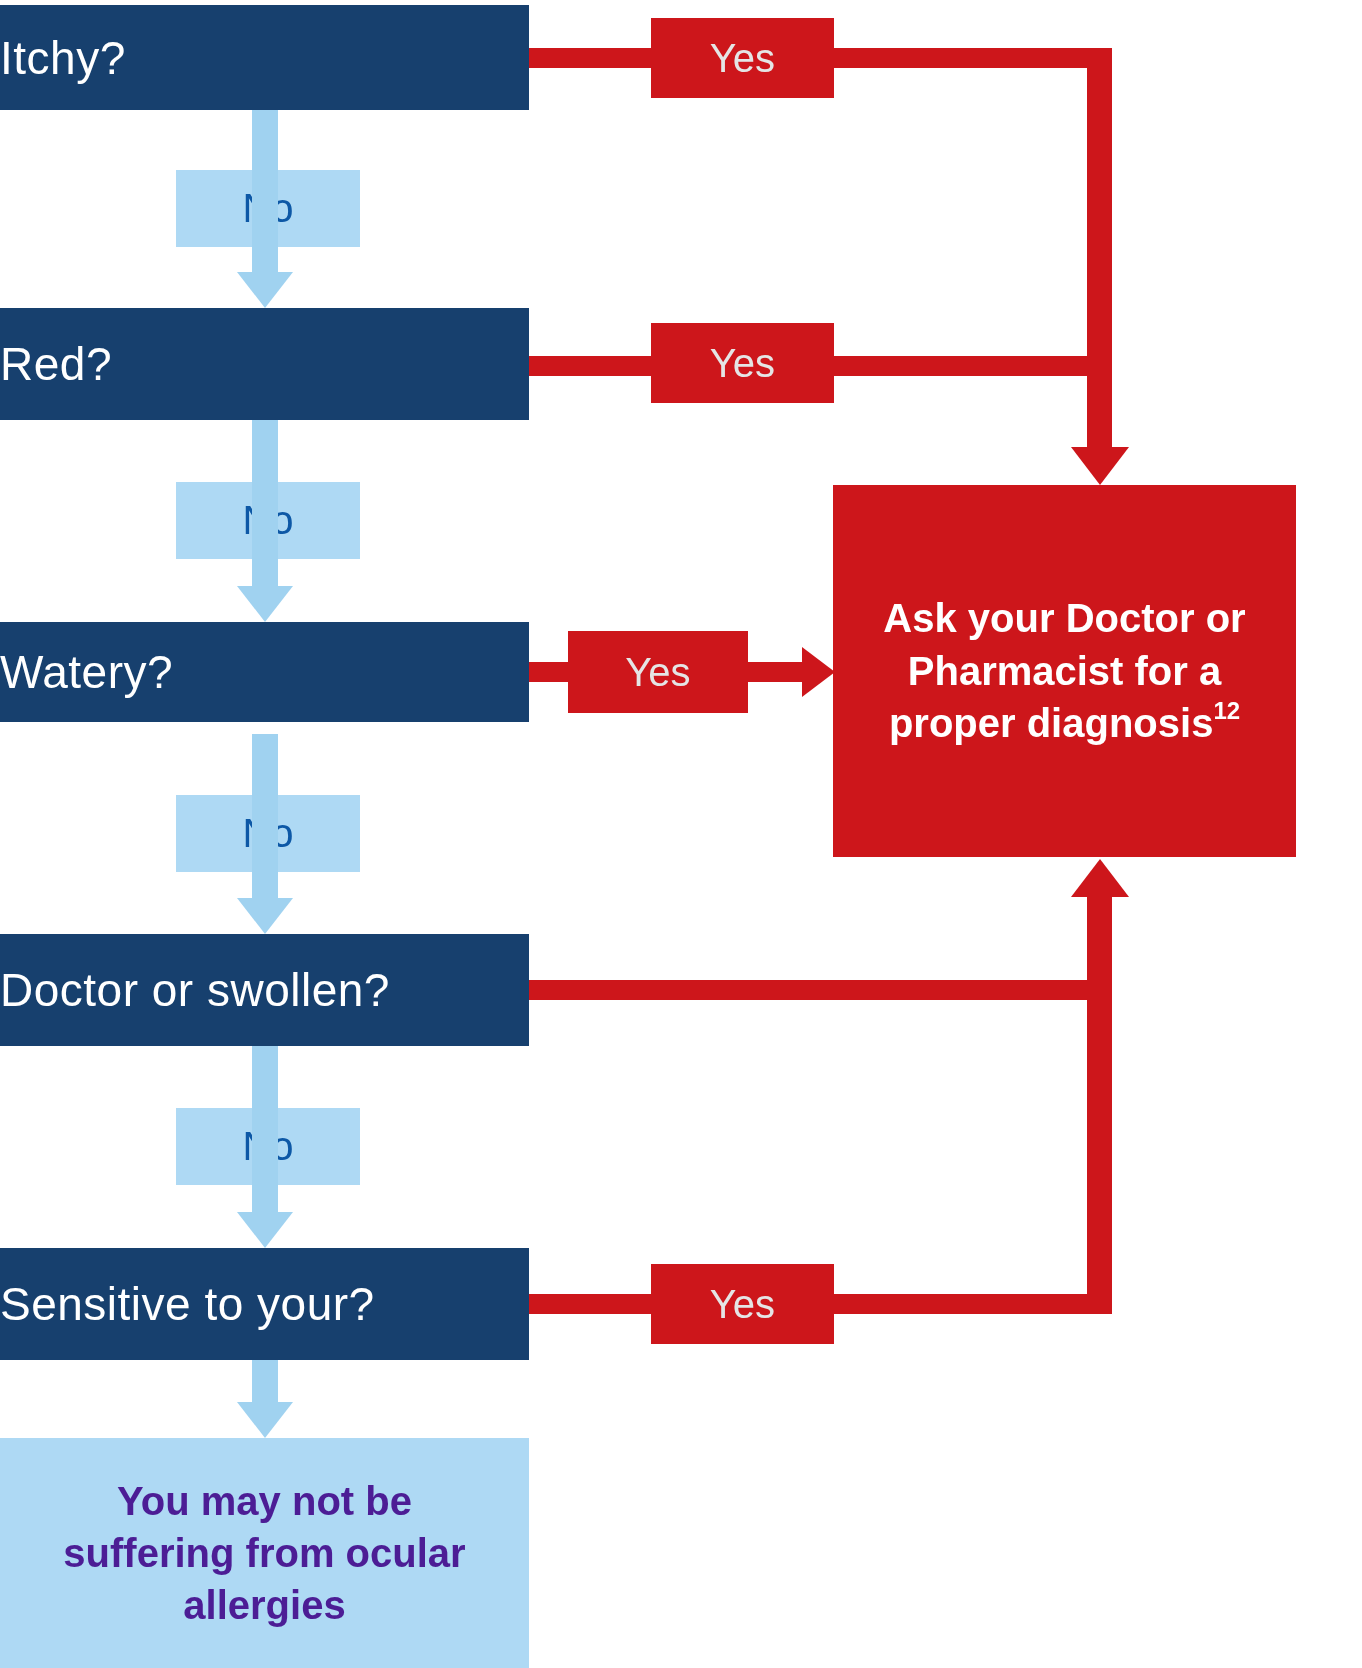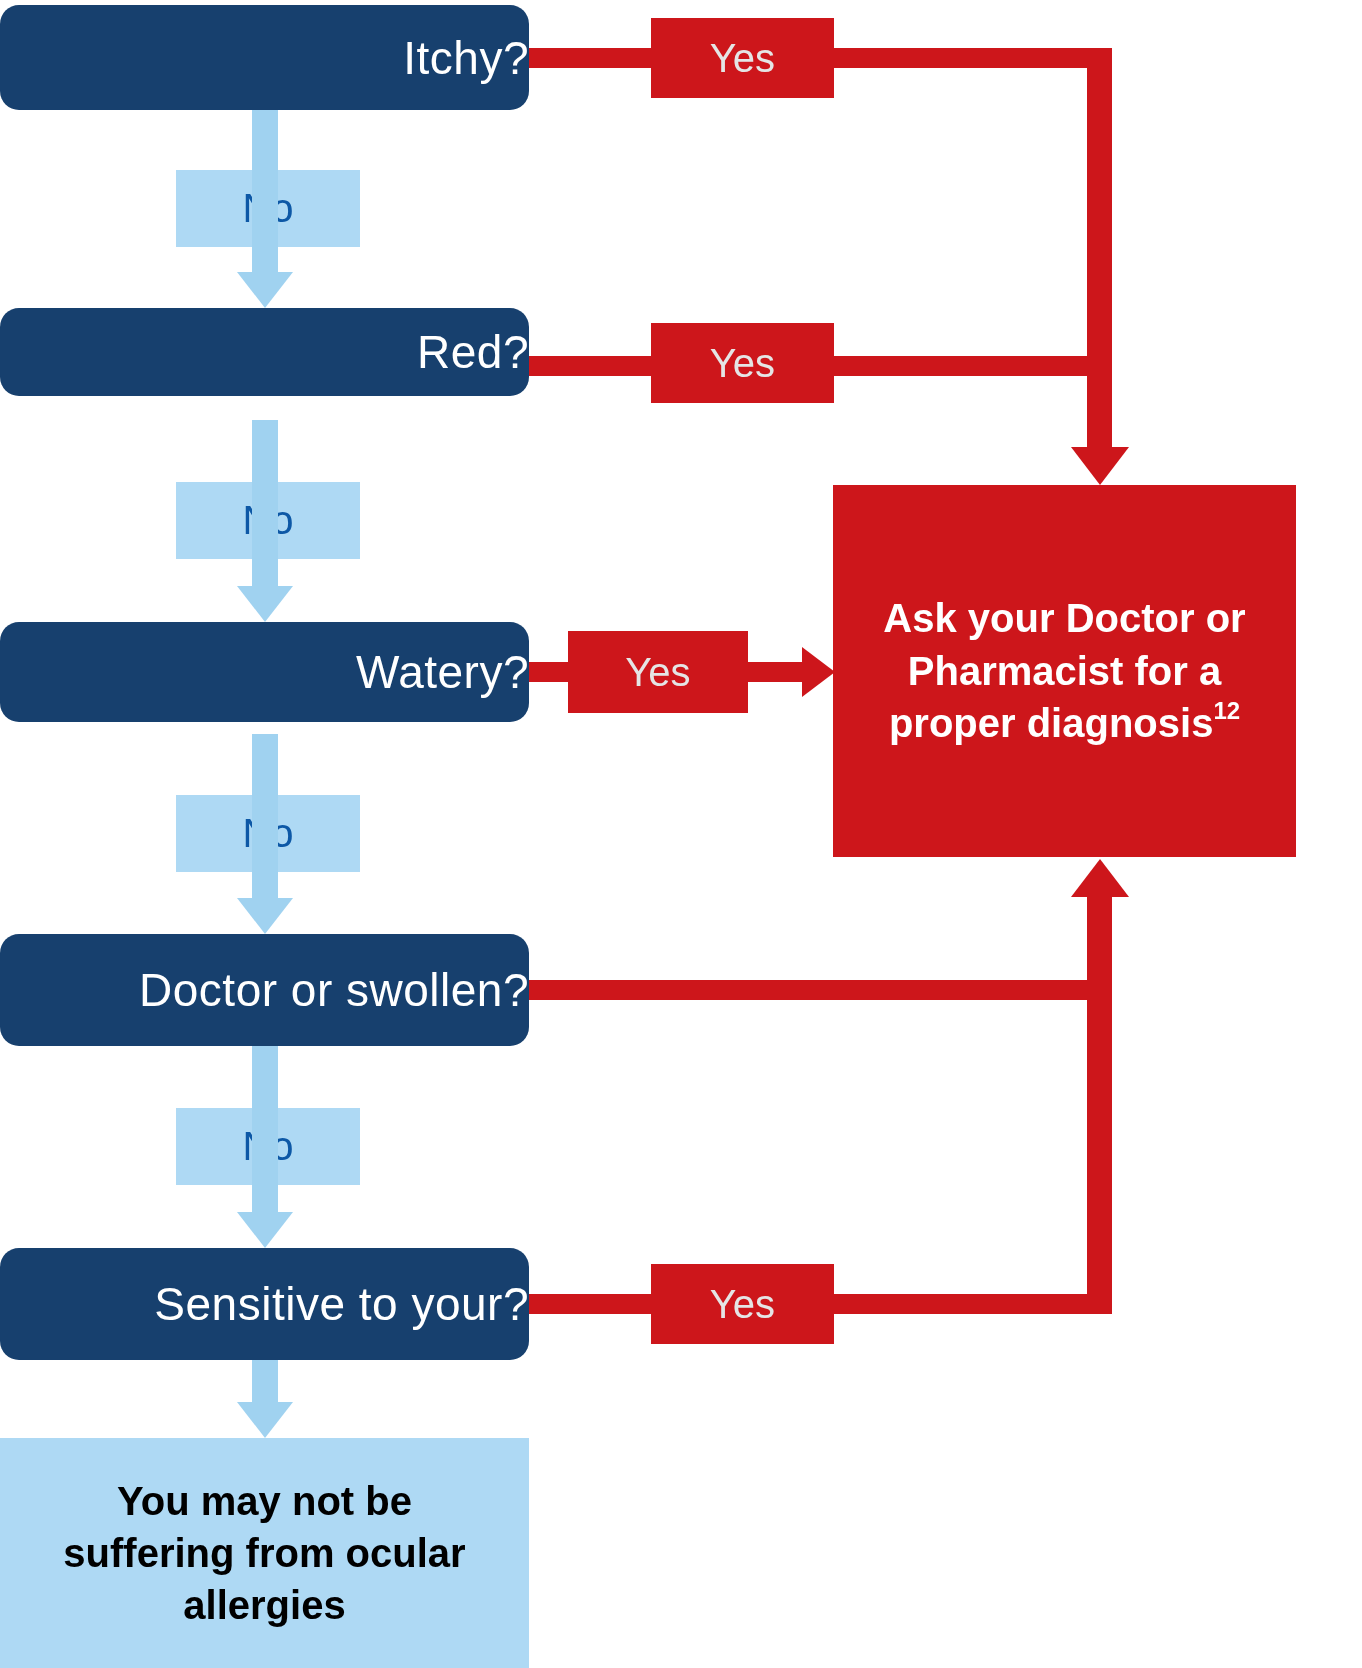--- a/index.html
+++ b/index.html
@@ -17,29 +17,28 @@
   }
   
   .qbox {
     position: absolute;
     left: 0;
     width: 529px;
     background: #17406e;
     color: #ffffff;
     display: flex;
     align-items: center;
-    justify-content: flex-end;
+    justify-content: flex-start;
     font-size: 46px;
     font-weight: 400;
     letter-spacing: 0.5px;
     z-index: 3;
-    border-radius: 19px;
   }
   .qbox.itchy     { top: 5px;    height: 105px; }
-  .qbox.red       { top: 308px;  height: 88px; }
+  .qbox.red       { top: 308px;  height: 112px; }
   .qbox.watery    { top: 622px;  height: 100px; }
   .qbox.puffy     { top: 934px;  height: 112px; }
   .qbox.sensitive { top: 1248px; height: 112px; }
 
   
   .nobox {
     position: absolute;
     left: 176px;
     width: 184px;
     height: 77px;
@@ -162,21 +161,21 @@
     vertical-align: super;
     line-height: 0;
   }
   .bottombox {
     position: absolute;
     left: 0;
     top: 1438px;
     width: 529px;
     height: 230px;
     background: #aed9f4;
-    color: #000000;
+    color: #4c1d95;
     display: flex;
     align-items: center;
     justify-content: center;
     text-align: center;
     font-size: 40px;
     font-weight: 700;
     line-height: 1.3;
     padding: 0 56px;
     box-sizing: border-box;
     z-index: 3;

